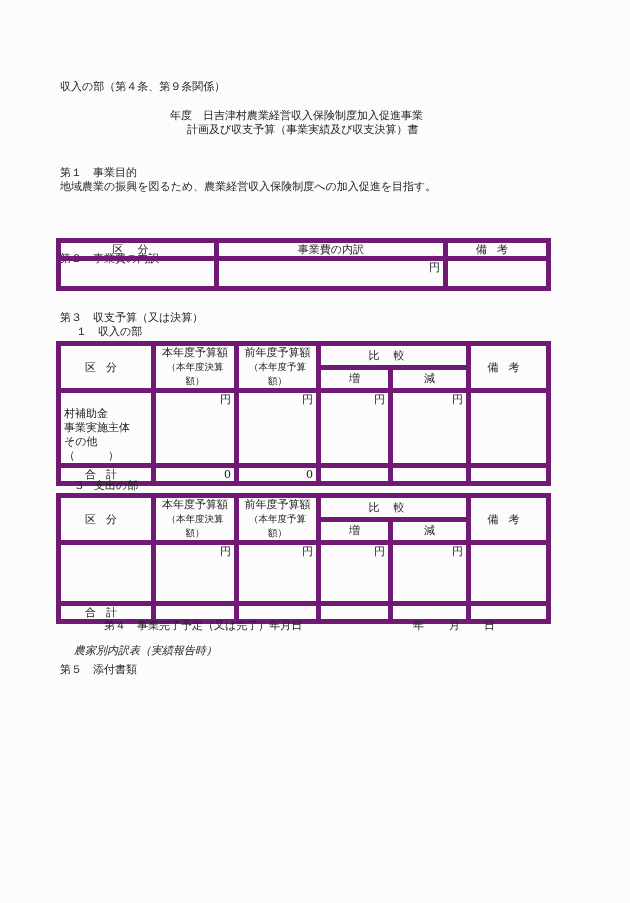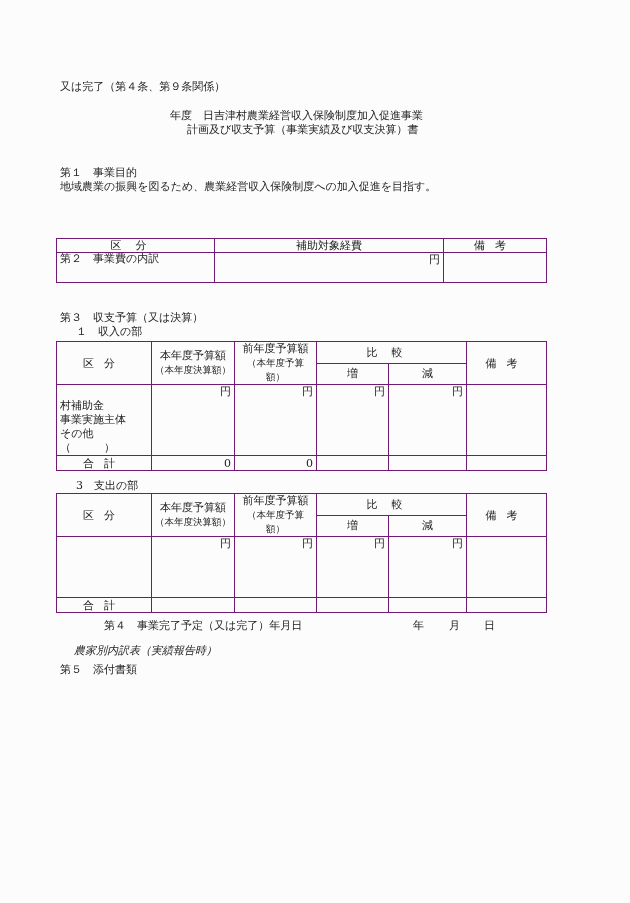--- a/index.html
+++ b/index.html
@@ -2,49 +2,49 @@
 <html><head>
   <meta charset="utf-8">
   <style>
     html, body { margin:0; padding:0; }
     body {
       width:630px; height:903px; background:#fcfcfc; position:relative; overflow:hidden;
       font-family: "DejaVu Serif", "Liberation Serif", serif; color:#222; font-size:11px;
     }
     .abs { position:absolute; white-space:nowrap; line-height:14px; }
     .tbl { position:absolute; border-collapse:collapse; table-layout:fixed; }
-    .tbl td { border:1px solid #701a75; padding:0 3px; font-size:11px; line-height:13px; vertical-align:middle; overflow:hidden; }
+    .tbl td { border:5px solid #701a75; padding:0 3px; font-size:11px; line-height:13px; vertical-align:middle; overflow:hidden; }
     .c { text-align:center; }
     .r { text-align:right; }
     .top { vertical-align:top !important; }
     .sm { font-size:9.5px; }
     .spaced { letter-spacing:14px; }
     .spaced2 { letter-spacing:10px; }
   </style>
 </head>
 <body>
 
-<div class="abs" style="left:60px;top:80px;">又は完了（第４条、第９条関係）</div>
+<div class="abs" style="left:60px;top:80px;">収入の部（第４条、第９条関係）</div>
 <div class="abs" style="left:170px;top:109px;text-align:right;">年度　日吉津村農業経営収入保険制度加入促進事業</div>
 <div class="abs" style="left:187px;top:123px;">計画及び収支予算（事業実績及び収支決算）書</div>
 
 <div class="abs" style="left:60px;top:166px;">第１　事業目的</div>
 <div class="abs" style="left:60px;top:180px;text-align:right;">地域農業の振興を図るため、農業経営収入保険制度への加入促進を目指す。</div>
 
 <div class="abs" style="left:60px;top:223px;margin-top:29px;">第２　事業費の内訳</div>
 <table class="tbl" style="left:56px;top:238px;width:490px;">
   <colgroup>
       <col style="width:158px">
       <col style="width:229px">
       <col style="width:103px">
     </colgroup>
   <tbody>
       <tr style="height:14px;">
     <td class="c spaced">区分</td>
-    <td class="c">補助対象経費</td>
+    <td class="c">事業費の内訳</td>
     <td class="c spaced2">備考</td>
   </tr>
   <tr style="height:30px;">
     <td></td>
     <td class="r top">円</td>
     <td></td>
   </tr>
 </tbody>
   </table>
 

